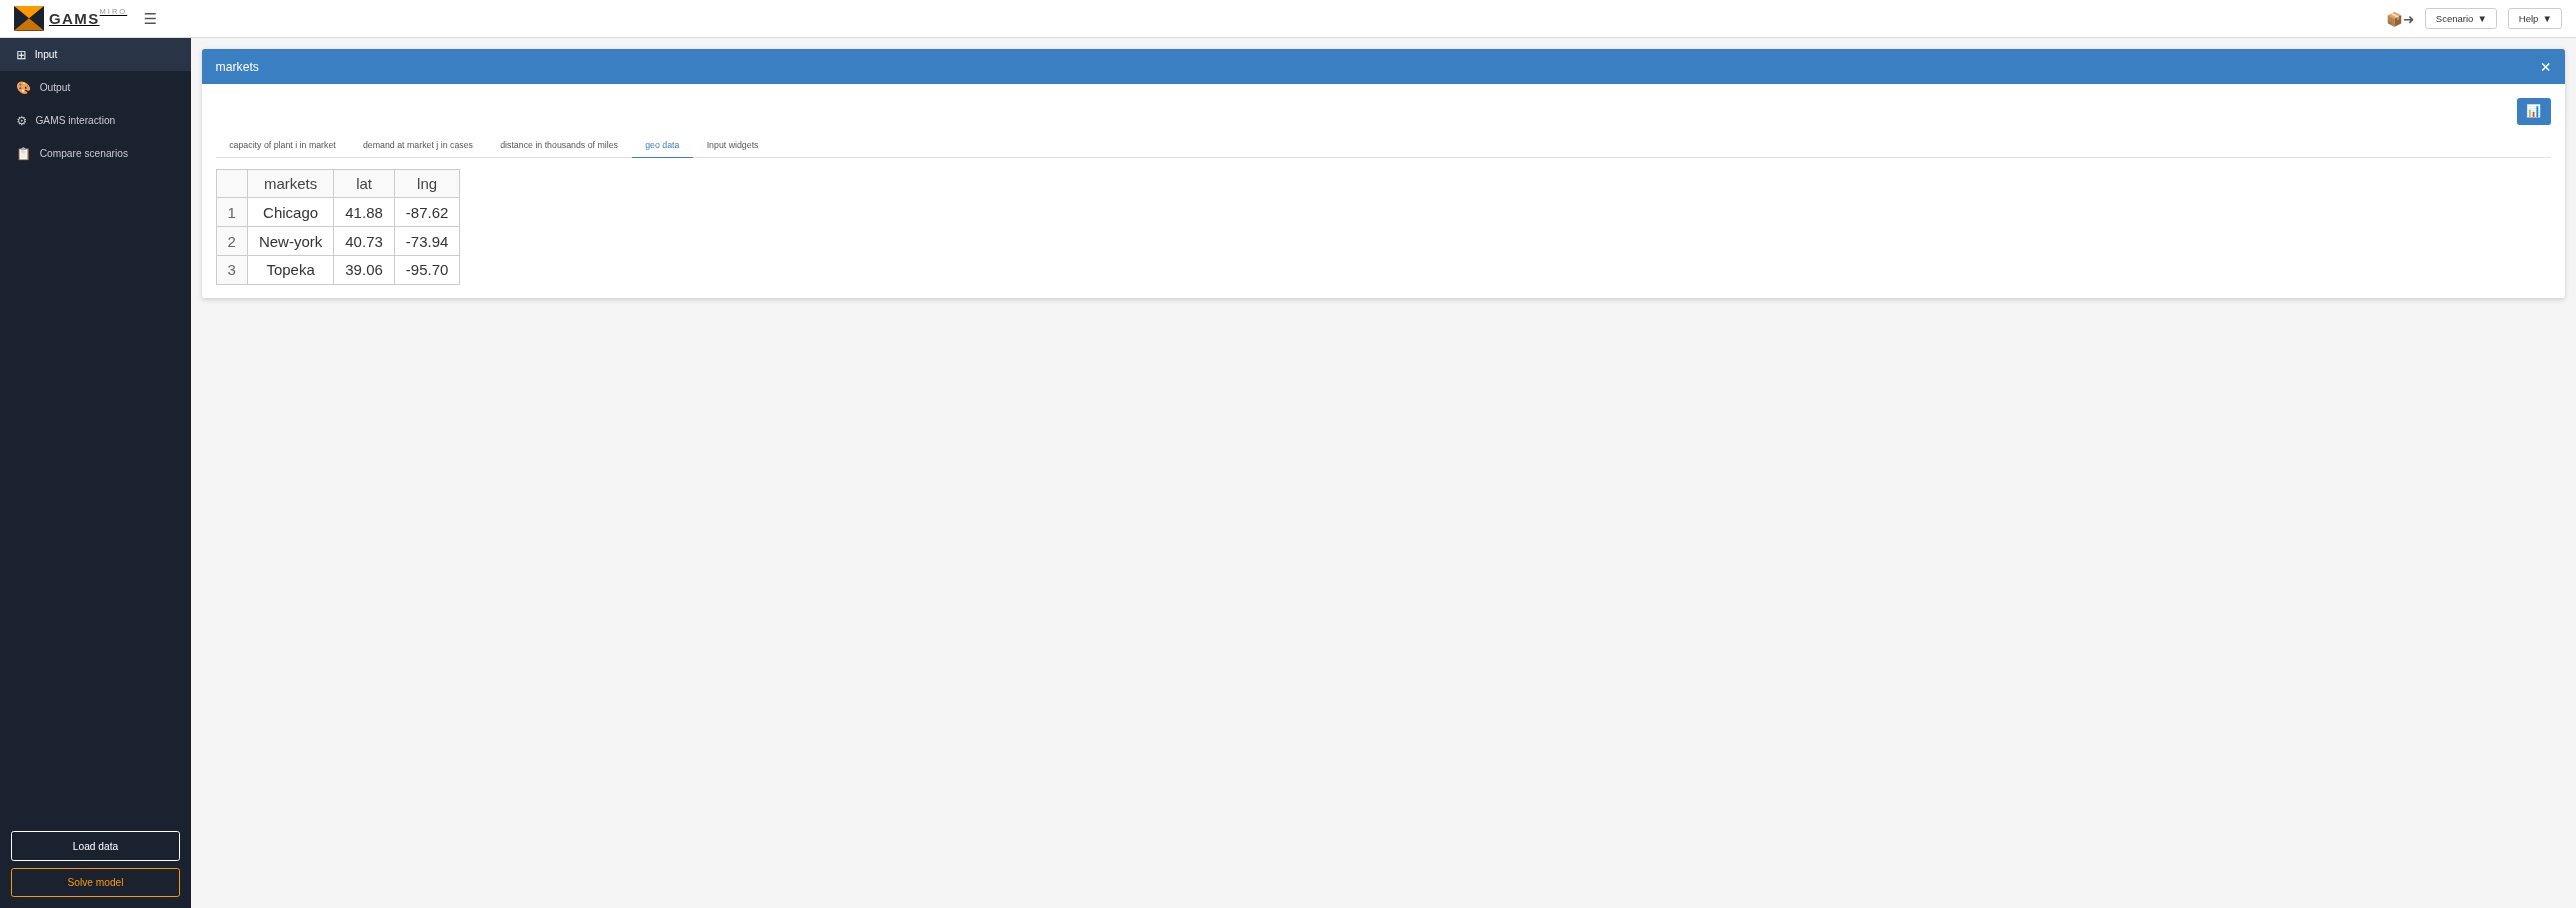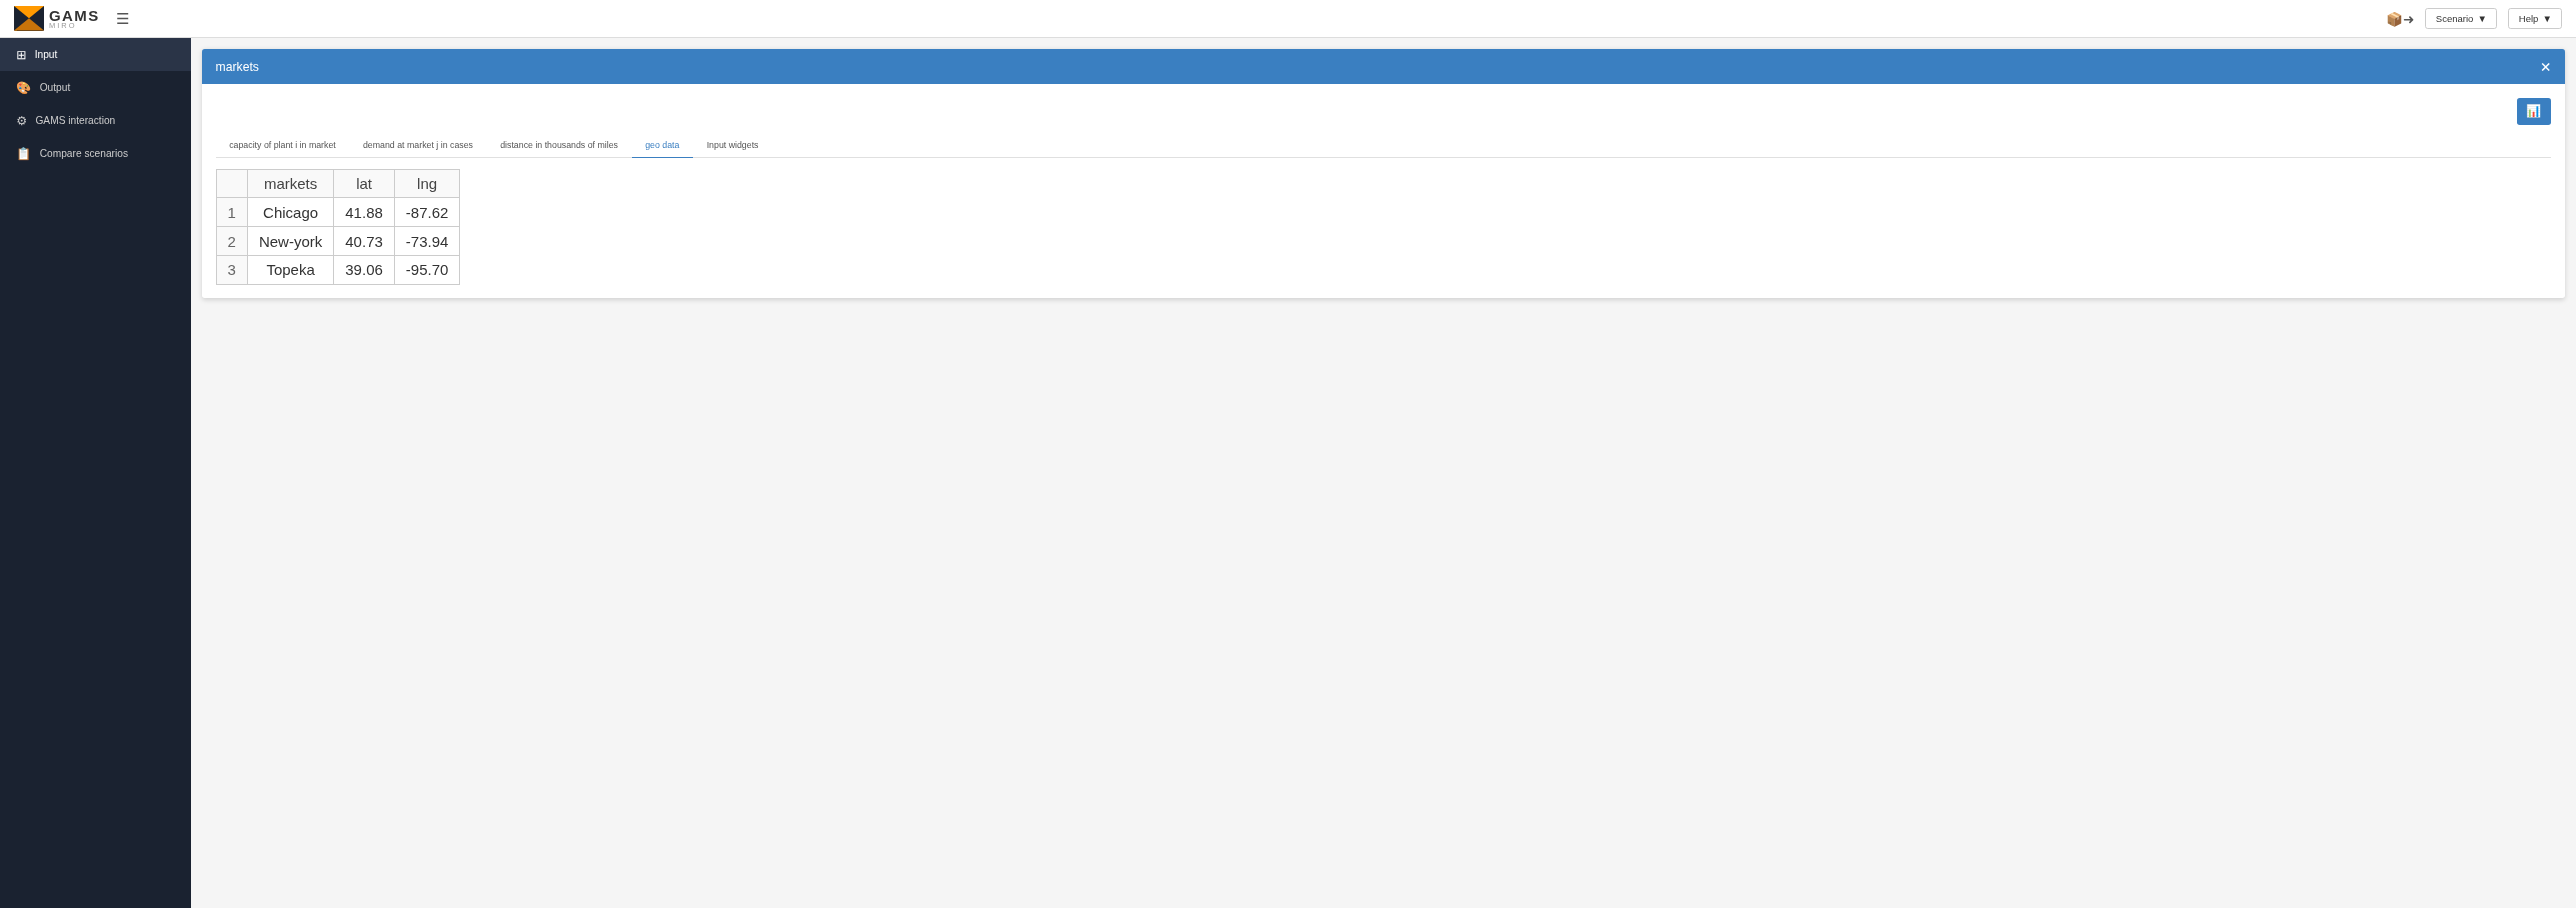--- a/index.html
+++ b/index.html
@@ -19,21 +19,21 @@
     .topbar-left { display: flex; align-items: center; gap: 11px; }
     .logo { display: flex; align-items: center; gap: 5.4px; }
     .logo-icon {
       width: 30px; height: 24.5px;
       background: linear-gradient(135deg, #f90 50%, #222 50%);
       border-radius: 2px;
       position: relative;
     }
     .logo-text { font-size: 15px; font-weight: bold; color: #333; letter-spacing: 1.4px; }
     .logo-miro { font-size: 7.5px; color: #999; letter-spacing: 2px; margin-top: -2.7px; }
-    .logo-stack { display: flex; flex-direction: column; }
+    .logo-stack { display: flex; flex-direction: row; text-decoration: underline; }
     .hamburger { font-size: 15px; color: #555; cursor: pointer; padding: 2.7px 5.4px; }
     .topbar-right { display: flex; align-items: center; gap: 11px; }
     .topbar-btn {
       background: none; border: 0.7px solid #ccc; border-radius: 2.7px;
       padding: 4.1px 9.5px; cursor: pointer; font-size: 9.5px; color: #333;
       display: flex; align-items: center; gap: 4.1px;
     }
     .topbar-icon { font-size: 13.6px; color: #555; cursor: pointer; }
 
     
@@ -170,20 +170,24 @@
     </div>
     <div class="sidebar-item">
       <span class="sidebar-item-icon">⚙</span>
       <span>GAMS interaction</span>
     </div>
     <div class="sidebar-item">
       <span class="sidebar-item-icon">📋</span>
       <span>Compare scenarios</span>
     </div>
     <div class="sidebar-divider"></div>
+    <div class="sidebar-buttons">
+      <button class="sidebar-btn btn-load">Load data</button>
+      <button class="sidebar-btn btn-solve">Solve model</button>
+    </div>
   </div>
 
   <div class="main">
     <div class="panel">
       <div class="panel-header">
         <span>markets</span>
         <button class="panel-close">✕</button>
       </div>
       <div class="panel-body">
 

